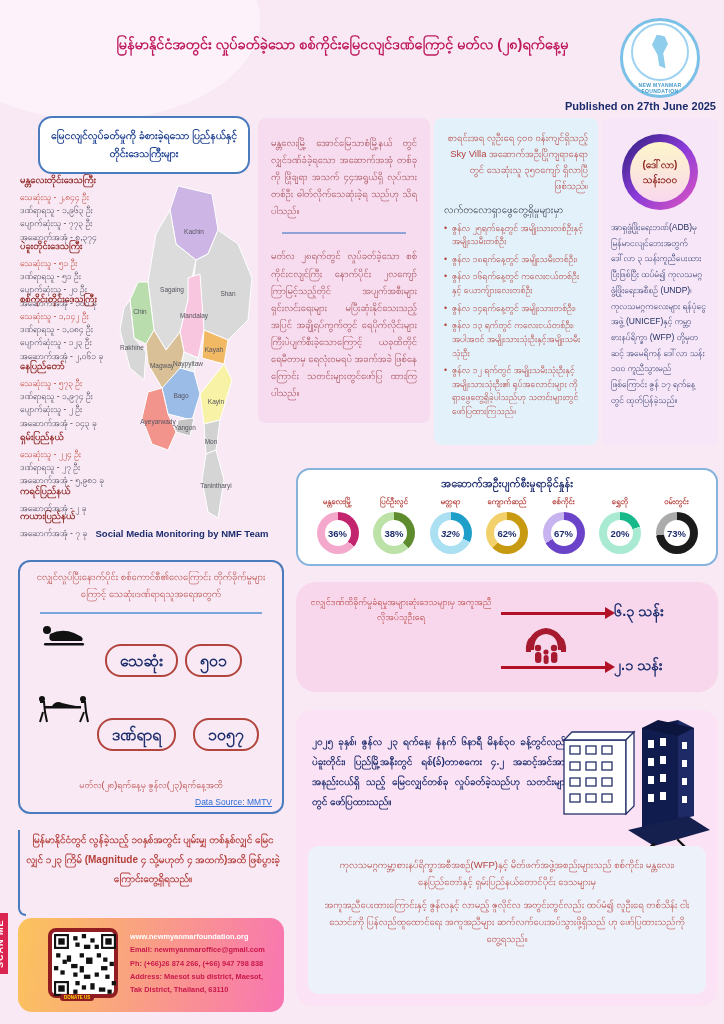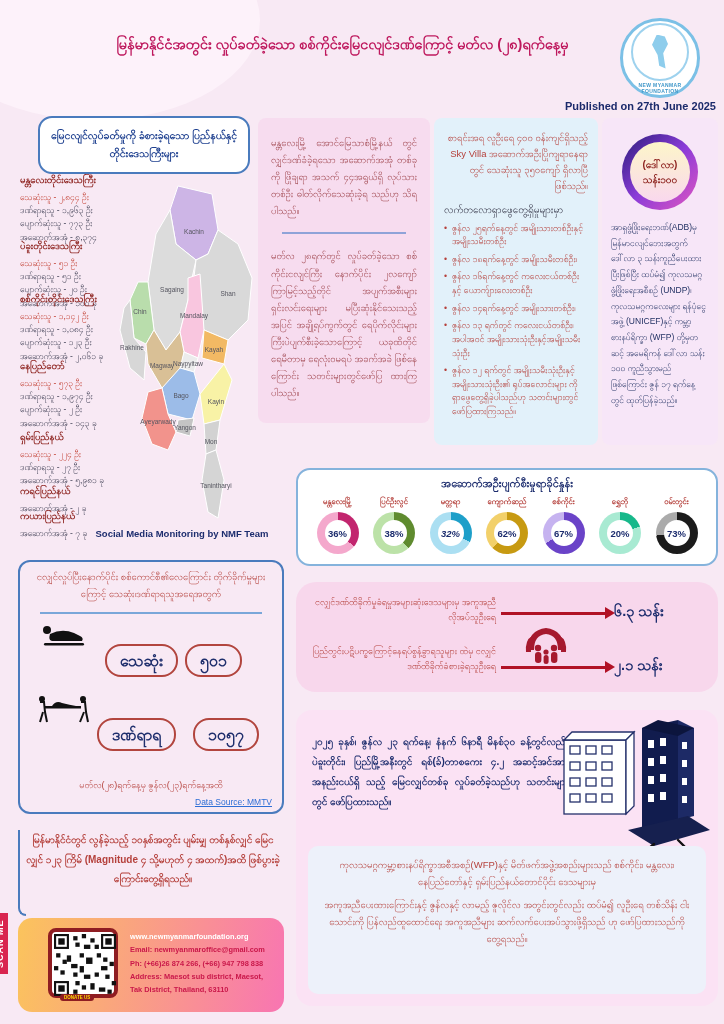--- a/index.html
+++ b/index.html
@@ -78,21 +78,21 @@
            white-space:nowrap; }
   .donut { width:42px; height:42px; border-radius:50%; margin:0 auto; position:relative; }
   .donut .hole { position:absolute; left:8px; top:8px; width:26px; height:26px; border-radius:50%;
            background:#fff; display:flex; align-items:center; justify-content:center;
            color:#1d2d6e; font-weight:bold; font-size:9.5px; }
 
   
   .impact-box { left:296px; top:582px; width:422px; height:110px; background:#f8d7ec;
            border-radius:20px; }
   .impact-label { position:absolute; color:#b5413c; font-size:9px; line-height:1.7;
-           text-align:right; width:190px; left:10px; }
+           text-align:center; width:190px; left:10px; }
   .impact-arrow { position:absolute; height:3px; background:#b11226; width:105px; left:205px; }
   .impact-arrow::after { content:""; position:absolute; right:-9px; top:-5px;
            border-left:10px solid #b11226; border-top:6.5px solid transparent;
            border-bottom:6.5px solid transparent; }
   .impact-value { position:absolute; left:318px; width:100px; color:#1d2d6e;
            font-weight:bold; font-size:14.5px; }
 
   
   .cas-box { left:18px; top:560px; width:266px; height:254px;
            border:2px solid #4a7bbd; border-radius:12px; }
@@ -322,21 +322,20 @@
     <path d="M4,28 Q4,8 22,6 Q40,8 40,28 L34,28 Q34,13 22,12 Q10,13 10,28 Z" fill="#a6192e"></path>
     <path d="M2,30 Q1,18 8,14 L11,18 Q6,22 7,30 Z" fill="#a6192e"></path>
     <path d="M42,30 Q43,18 36,14 L33,18 Q38,22 37,30 Z" fill="#a6192e"></path>
     <circle cx="14" cy="26" r="3.2" fill="#a6192e"></circle>
       <rect x="11" y="30" width="6.4" height="11" rx="3" fill="#a6192e"></rect>
     <circle cx="30" cy="26" r="3.2" fill="#a6192e"></circle>
       <rect x="27" y="30" width="6.4" height="11" rx="3" fill="#a6192e"></rect>
     <circle cx="22" cy="30" r="2.6" fill="#a6192e"></circle>
       <rect x="19.6" y="33" width="5" height="9" rx="2.5" fill="#a6192e"></rect>
   </svg>
-  <div class="impact-label" style="top:62px;">ပြည်တွင်းပဋိပက္ခကြောင့်နေရပ်စွန့်ခွာရသူများ ထဲမှ ငလျှင်ဒဏ်ထိခိုက်ခံစားခဲ့ရသူဦးရေ</div>
   <div class="impact-arrow" style="top:84px;"></div>
   <div class="impact-value" style="top:74px;">၂.၁ သန်း</div>
 </div>
 
 <div class="abs cas-box"></div>
 <div class="abs cas-head">ငလျှင်လှုပ်ပြီးနောက်ပိုင်း စစ်ကောင်စီ၏လေကြောင်း တိုက်ခိုက်မှုများကြောင့် သေဆုံး၊ဒဏ်ရာရသူအရေအတွက်</div>
 <div class="abs cas-div"></div>
 <svg class="abs" style="left:40px; top:620px;" width="48" height="28" viewBox="0 0 48 28">
   <circle cx="7" cy="10" r="4" fill="#111"></circle>
   <path d="M10,14 Q22,8 34,13 L40,16 Q44,18 42,21 L12,21 Q8,20 10,14 Z" fill="#111"></path>

